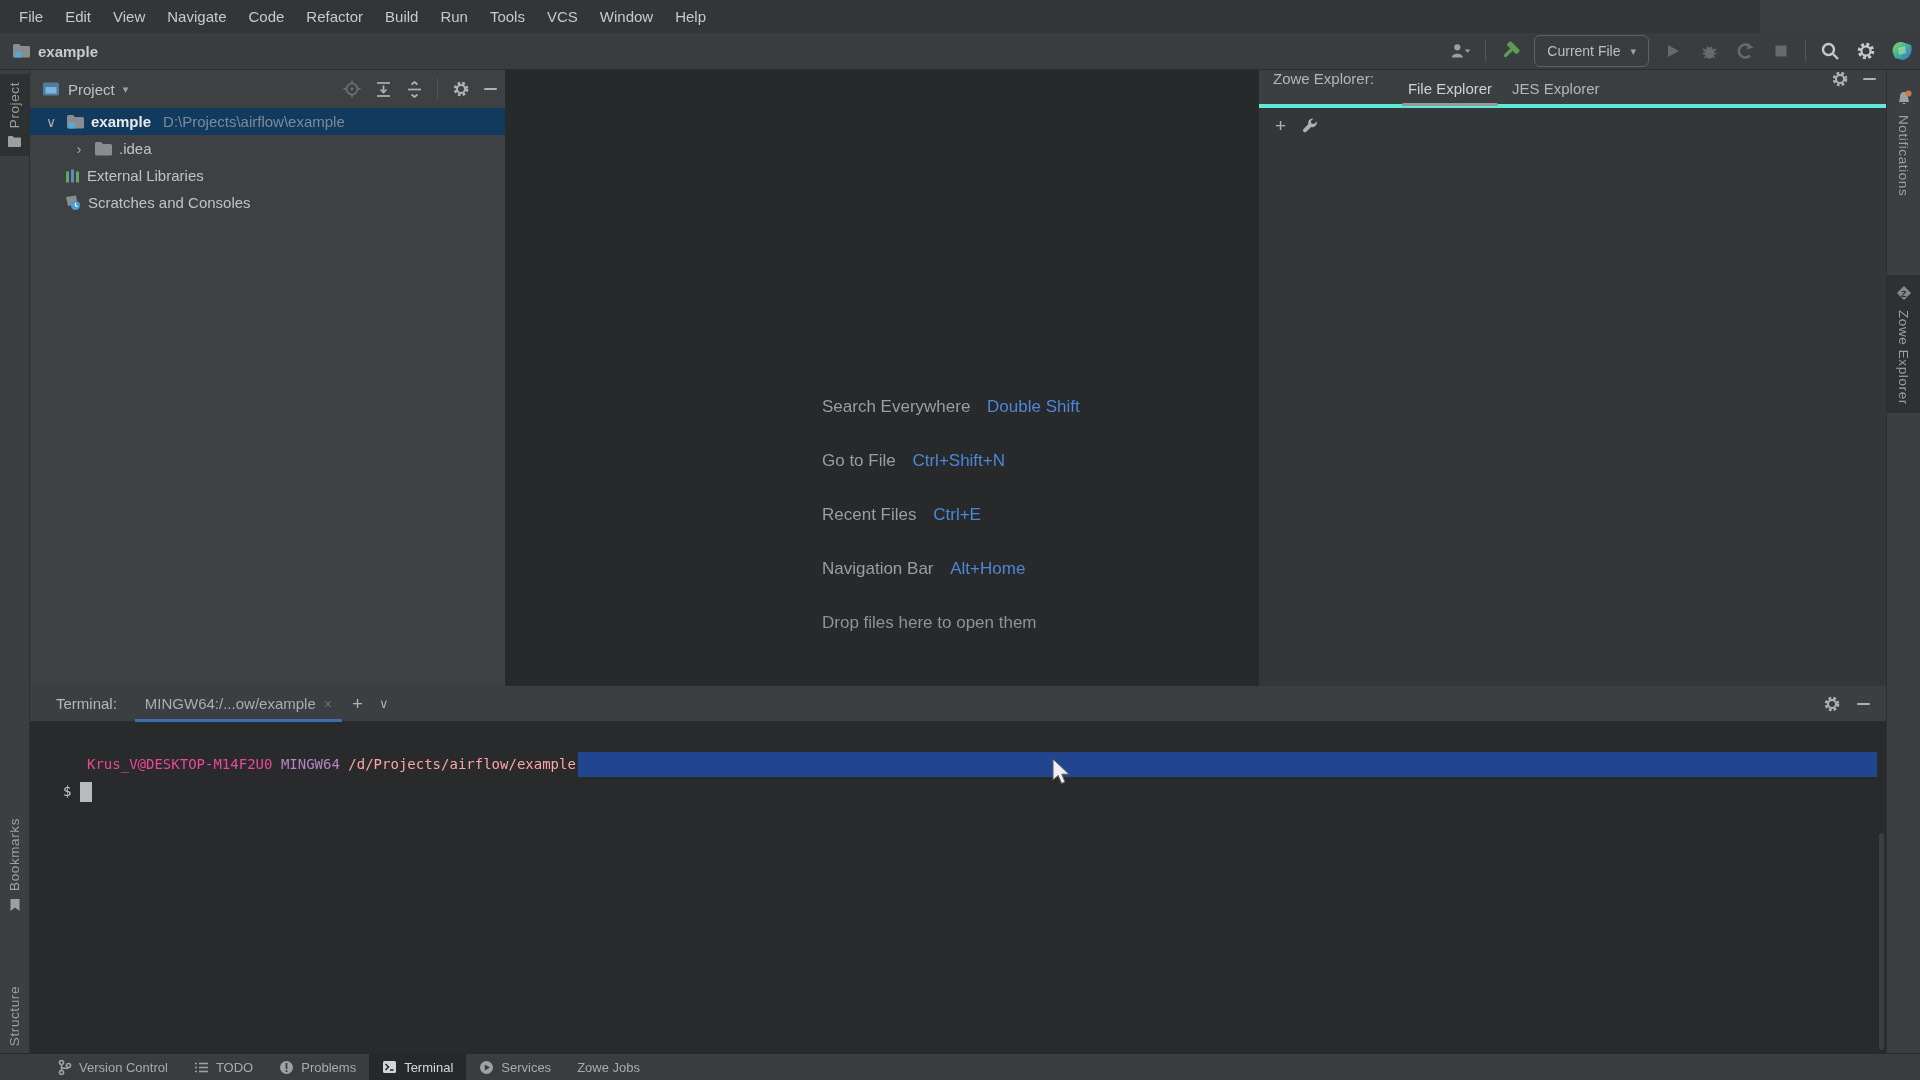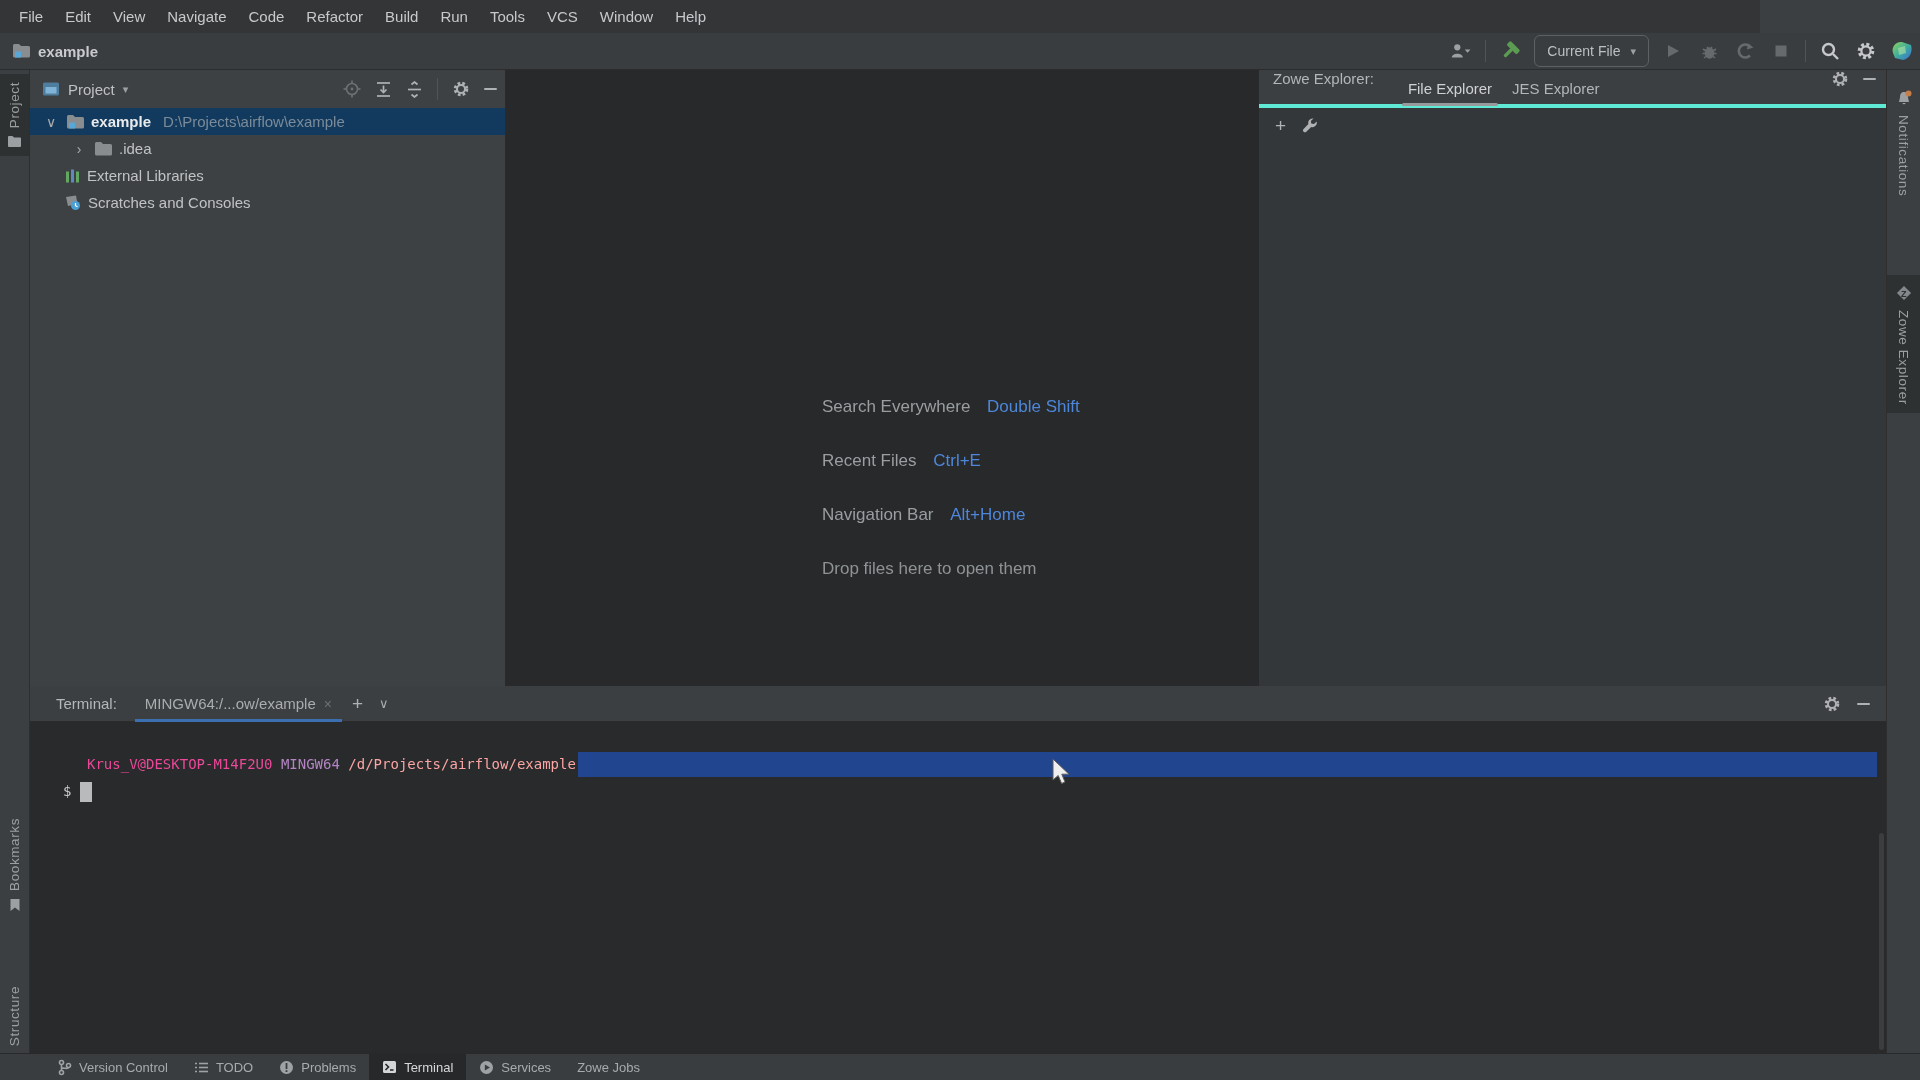--- a/index.html
+++ b/index.html
@@ -395,20 +395,24 @@
     </div>
   </div>
 
   <div class="editor">
     <div class="hints">
       <div>
         <span class="hint-label">Search Everywhere</span>
         <span class="hint-key" style="color:#4e86d8;">Double Shift</span>
       </div>
       <div>
+        <span class="hint-label">Go to File</span>
+        <span class="hint-key" style="color:#4e86d8;">Ctrl+Shift+N</span>
+      </div>
+      <div>
         <span class="hint-label">Recent Files</span>
         <span class="hint-key" style="color:#4e86d8;">Ctrl+E</span>
       </div>
       <div>
         <span class="hint-label">Navigation Bar</span>
         <span class="hint-key" style="color:#4e86d8;">Alt+Home</span>
       </div>
       <div>
         <span class="hint-label" style="color:#8f9395;">Drop files here to open them</span>
       </div>

